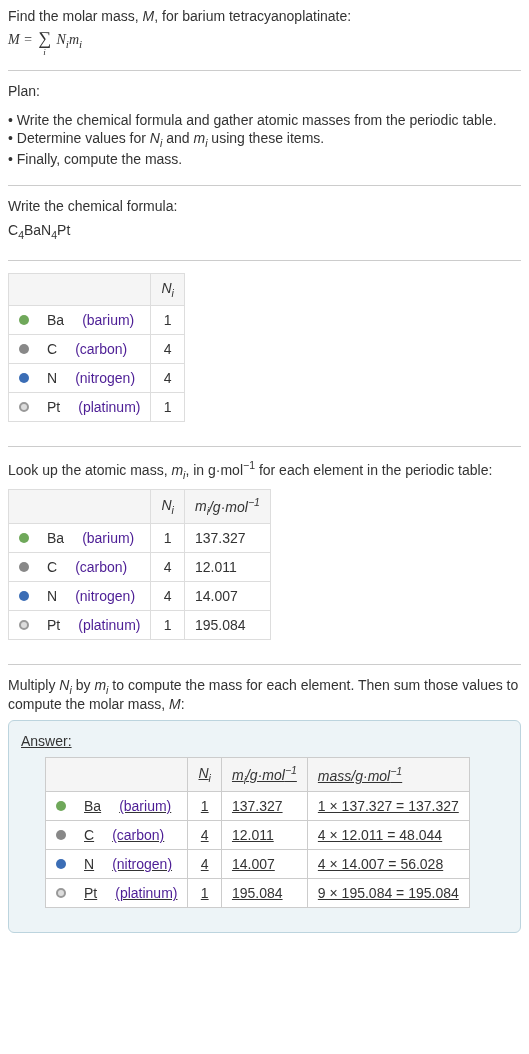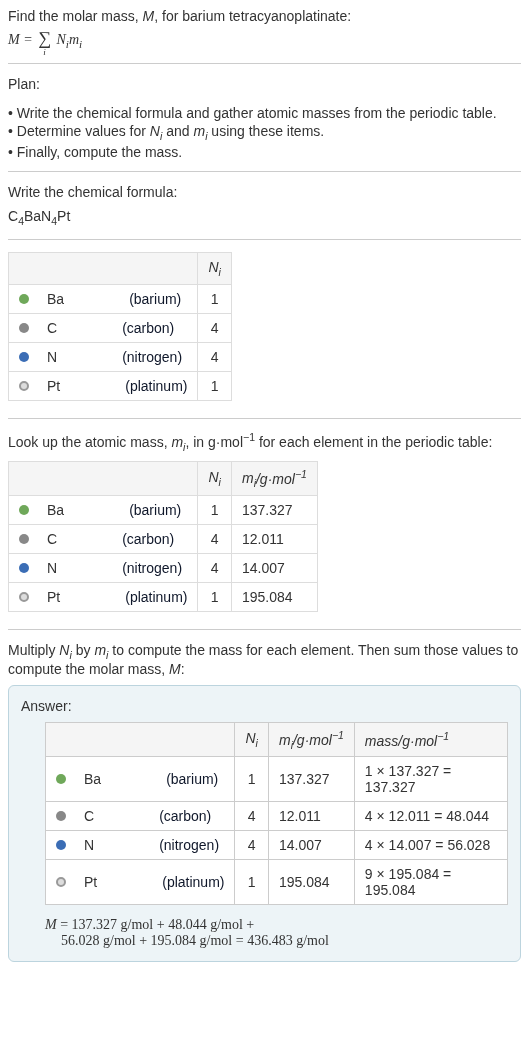--- a/index.html
+++ b/index.html
@@ -10,21 +10,21 @@
     body {
       font-family: Arial, sans-serif;
       font-size: 14px;
       color: #333;
       background: #fff;
       padding: 8px;
       width: 529px;
     }
     .section {
       margin-bottom: 12px;
-      padding-bottom: 9px;
+      padding-bottom: 16px;
       border-bottom: 1px solid #ccc;
     }
     .section:last-child {
       border-bottom: none;
     }
     .intro-text {
       margin-bottom: 4px;
     }
     .formula-line {
       font-style: italic;
@@ -93,31 +93,31 @@
       flex-shrink: 0;
     }
     .dot-ba { background: #6fa85a; }
     .dot-c { background: #888; }
     .dot-n { background: #3b6db5; }
     .dot-pt { background: #ddd; border: 2px solid #999; width: 10px; height: 10px; }
     .element-label {
       color: #333;
     }
     .element-paren {
-      color: #0f172a;
-      margin-left: 47px;
+      color: #4c1d95;
     }
     .center-col {
       text-align: center;
     }
     .answer-box {
       background: #edf4f7;
       border: 1px solid #bcd4de;
       border-radius: 6px;
       padding: 12px;
+      text-decoration: underline;
     }
     .answer-header {
       margin-bottom: 8px;
     }
     .answer-box table {
       margin-left: 24px;
       margin-bottom: 12px;
     }
     .answer-box table th, .answer-box table td {
       border: 1px solid #ccc;
@@ -336,18 +336,14 @@
                 <span class="element-label">Pt</span> 
                 <span class="element-paren">(platinum)</span>
               </div>
             </td>
         <td class="center-col">1</td>
         <td>195.084</td>
         <td>9 × 195.084 = 195.084</td>
       </tr>
     </tbody>
       </table>
-    <div class="answer-formula">
-      <div><span class="italic-var">M</span> = 137.327 g/mol + 48.044 g/mol +</div>
-      <div style="margin-left:16px;">56.028 g/mol + 195.084 g/mol = 436.483 g/mol</div>
-    </div>
   </div>
 </div>
 
 </body></html>

